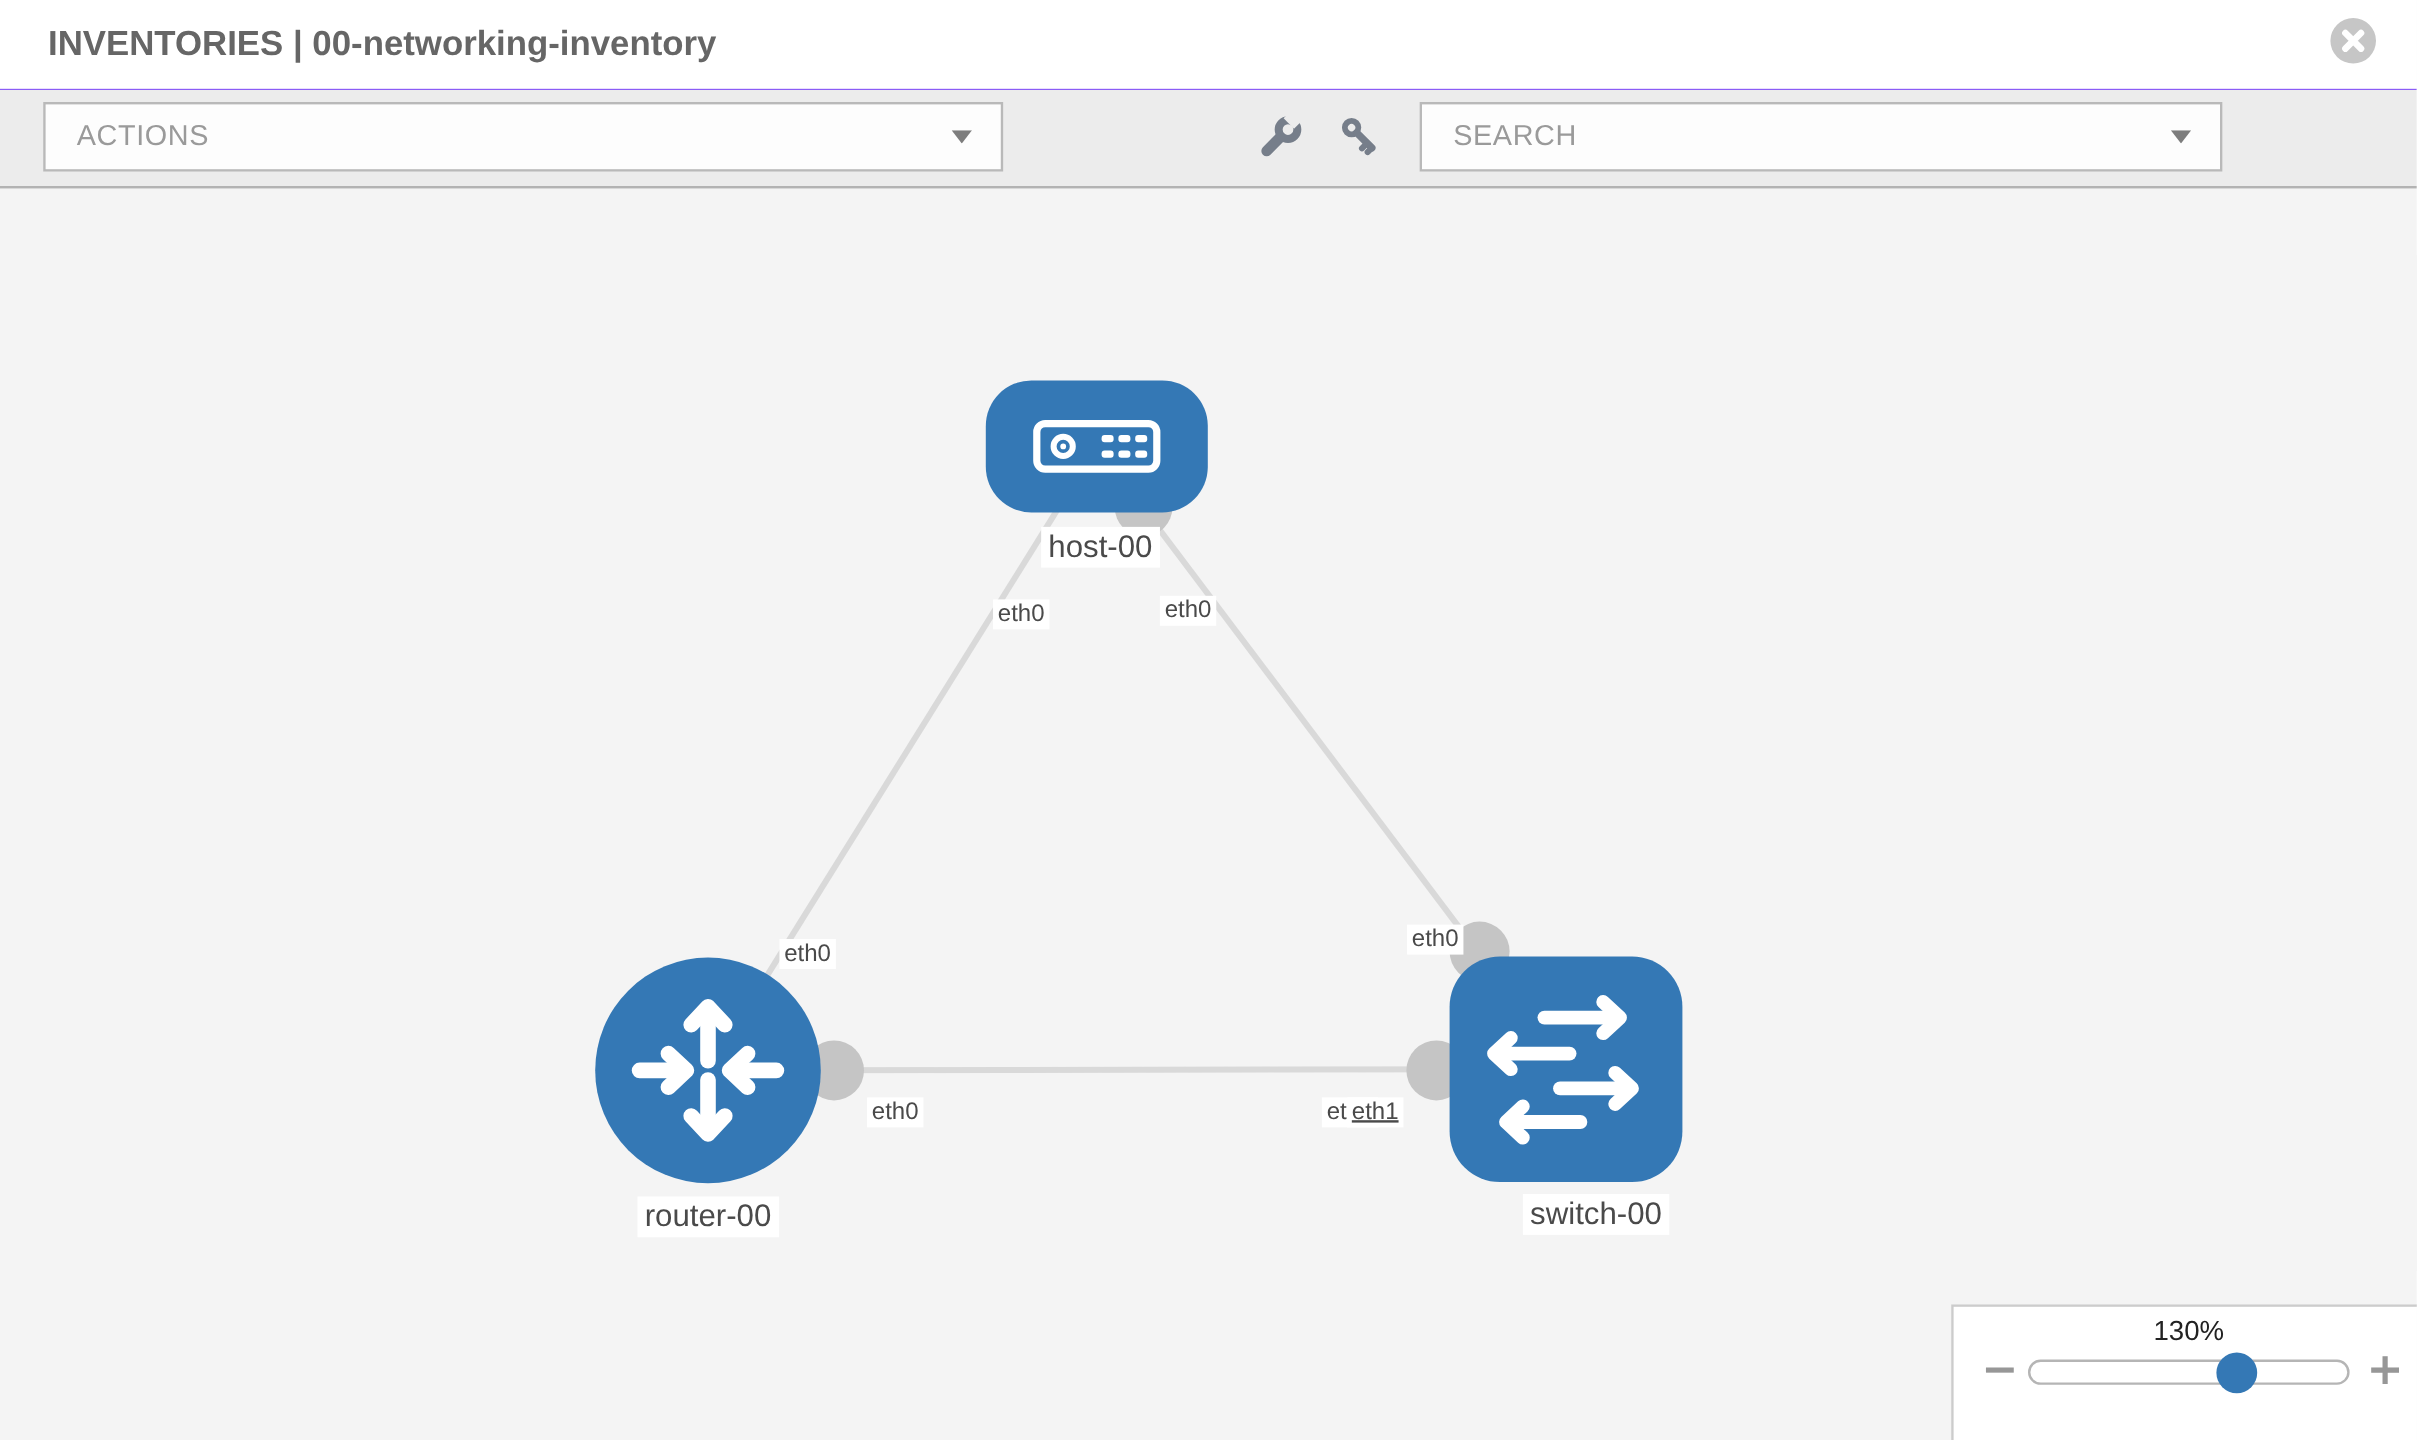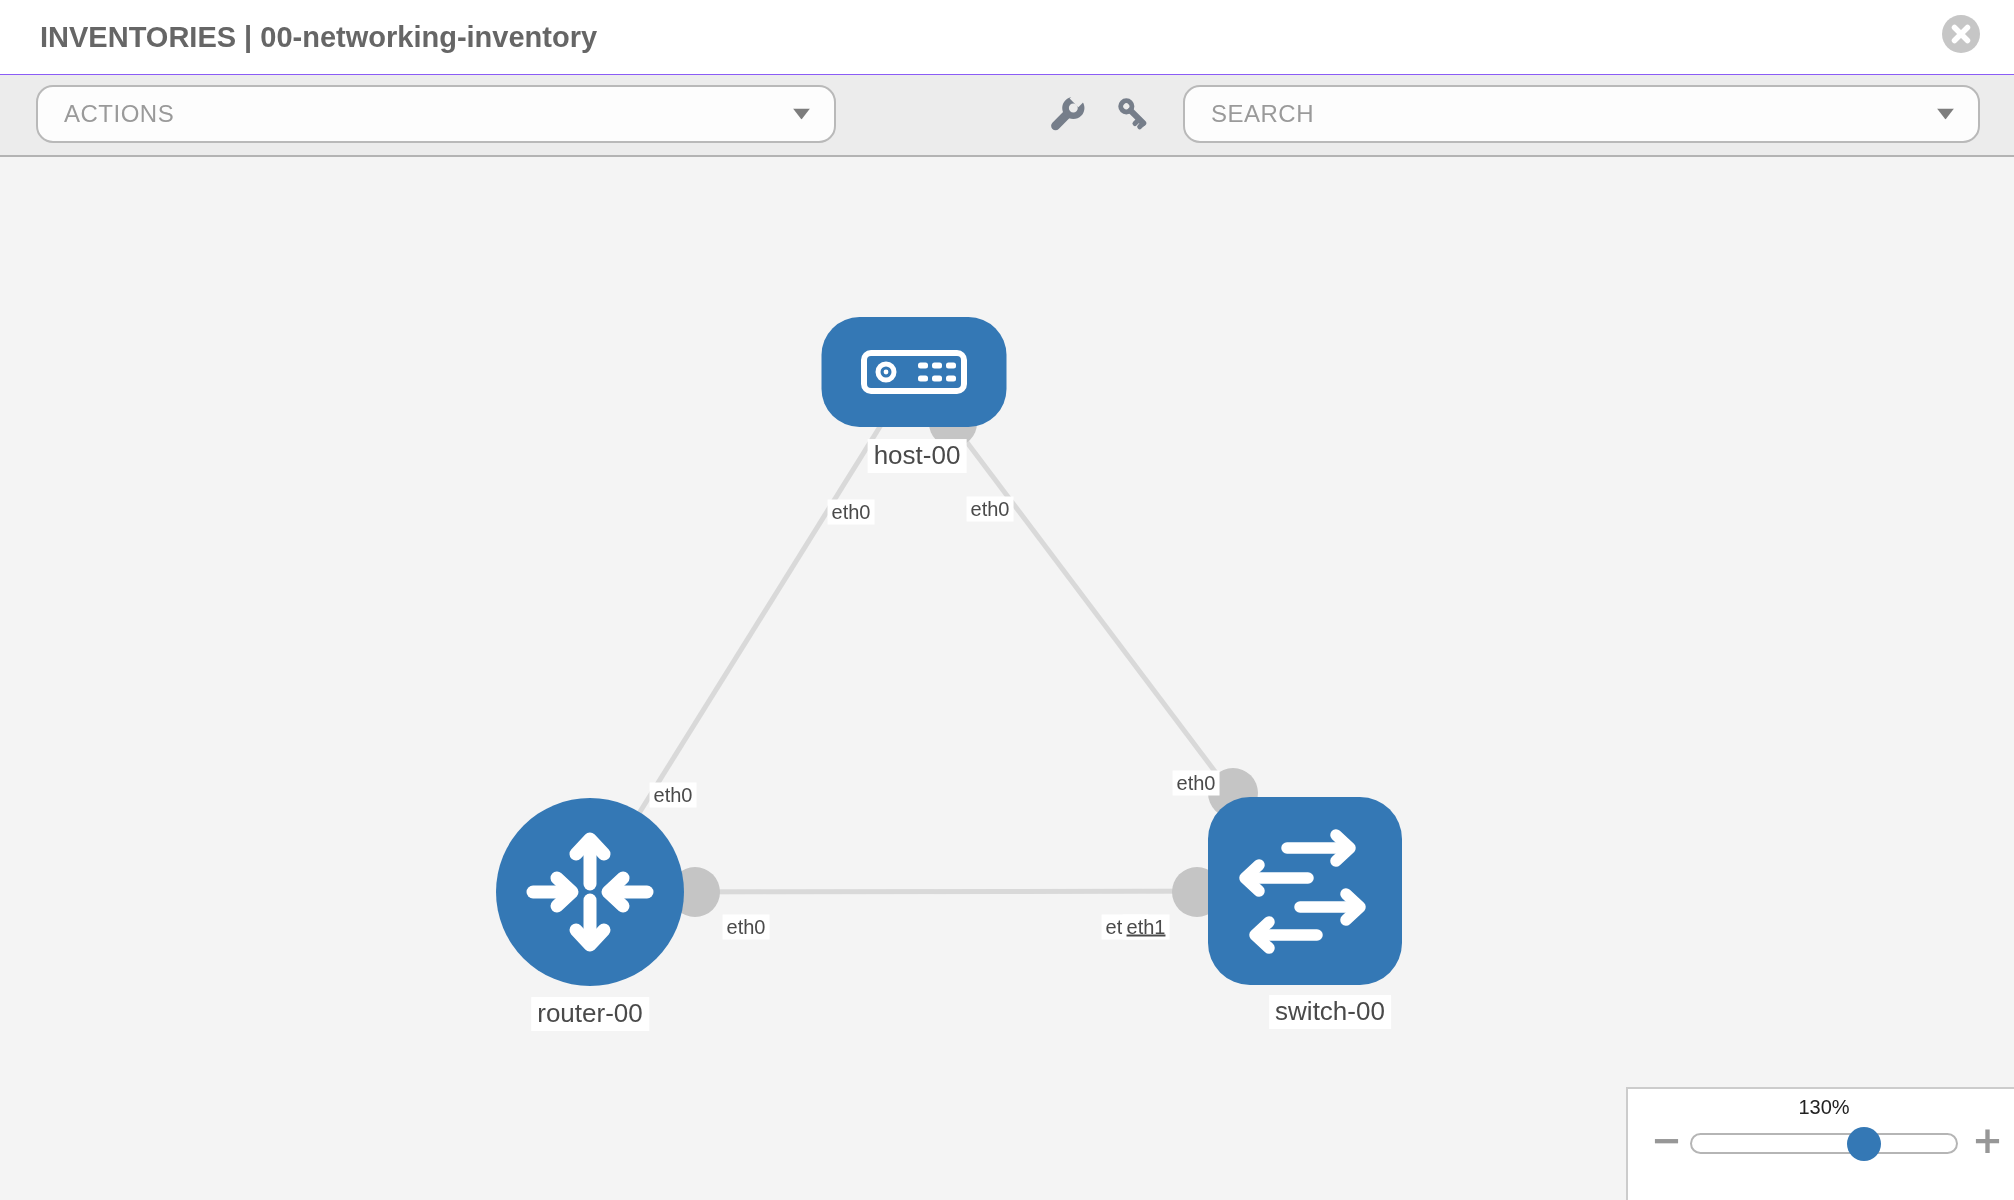--- a/index.html
+++ b/index.html
@@ -21,27 +21,27 @@
     position:absolute; right:33px; top:14px; width:40px; height:40px; cursor:pointer;
   }
 
   
   .toolbar {
     position:absolute; top:75px; left:0; width:2014px; height:80px;
     background:#ececec; border-bottom:2px solid #b3b3b3; z-index:30; box-sizing:content-box;
   }
   .dropdown {
     position:absolute; top:10px; height:58px; box-sizing:border-box;
-    background:#fdfdfd; border:2px solid #b9b9b9; border-radius:17px;
+    background:#fdfdfd; border:2px solid #b9b9b9; border-radius:0;
     display:flex; align-items:center; padding:0 26px;
     font-size:24px; color:#9a9a9a; cursor:pointer; letter-spacing:0.5px;
   }
   .dropdown .chev { position:absolute; right:24px; top:50%; transform:translateY(-50%); line-height:0; }
   .dd-actions { left:36px;  width:800px; }
-  .dd-search  { left:1183px; width:797px; }
+  .dd-search  { left:1183px; width:669px; }
   .tool-btn {
     position:absolute; top:17px; width:46px; height:46px; cursor:pointer;
     display:flex; align-items:center; justify-content:center;
   }
   .btn-wrench { left:1042px; }
   .btn-key    { left:1110px; }
 
   
   .canvas {
     position:absolute; top:155px; left:0; width:2014px; height:1045px;
@@ -56,21 +56,21 @@
   .node-label  { font-size:26px; padding:2px 6px; cursor:pointer;text-align:right; }
   .iface-label { font-size:20px; padding:1px 4px;margin-top:44px; }
 
   
   .zoom-panel {
     position:absolute; left:1626px; top:1087px; width:394px; height:120px;
     background:#ffffff; border:2px solid #cccccc; box-sizing:border-box; z-index:20;
   }
   .zoom-level {
     position:absolute; left:62px; top:7px; width:268px; text-align:center;
-    font-size:20px; color:#222222;
+    font-size:23px; color:#222222;
   }
   .zoom-btn {
     position:absolute; top:33px; font-family:"DejaVu Sans", sans-serif;
     font-size:37px; font-weight:bold; color:#979797; cursor:pointer; line-height:1;
     user-select:none;
   }
   .zoom-minus { left:23px; }
   .zoom-plus  { left:344px; }
   .slider-track {
     position:absolute; left:62px; top:44px; width:268px; height:21px;

